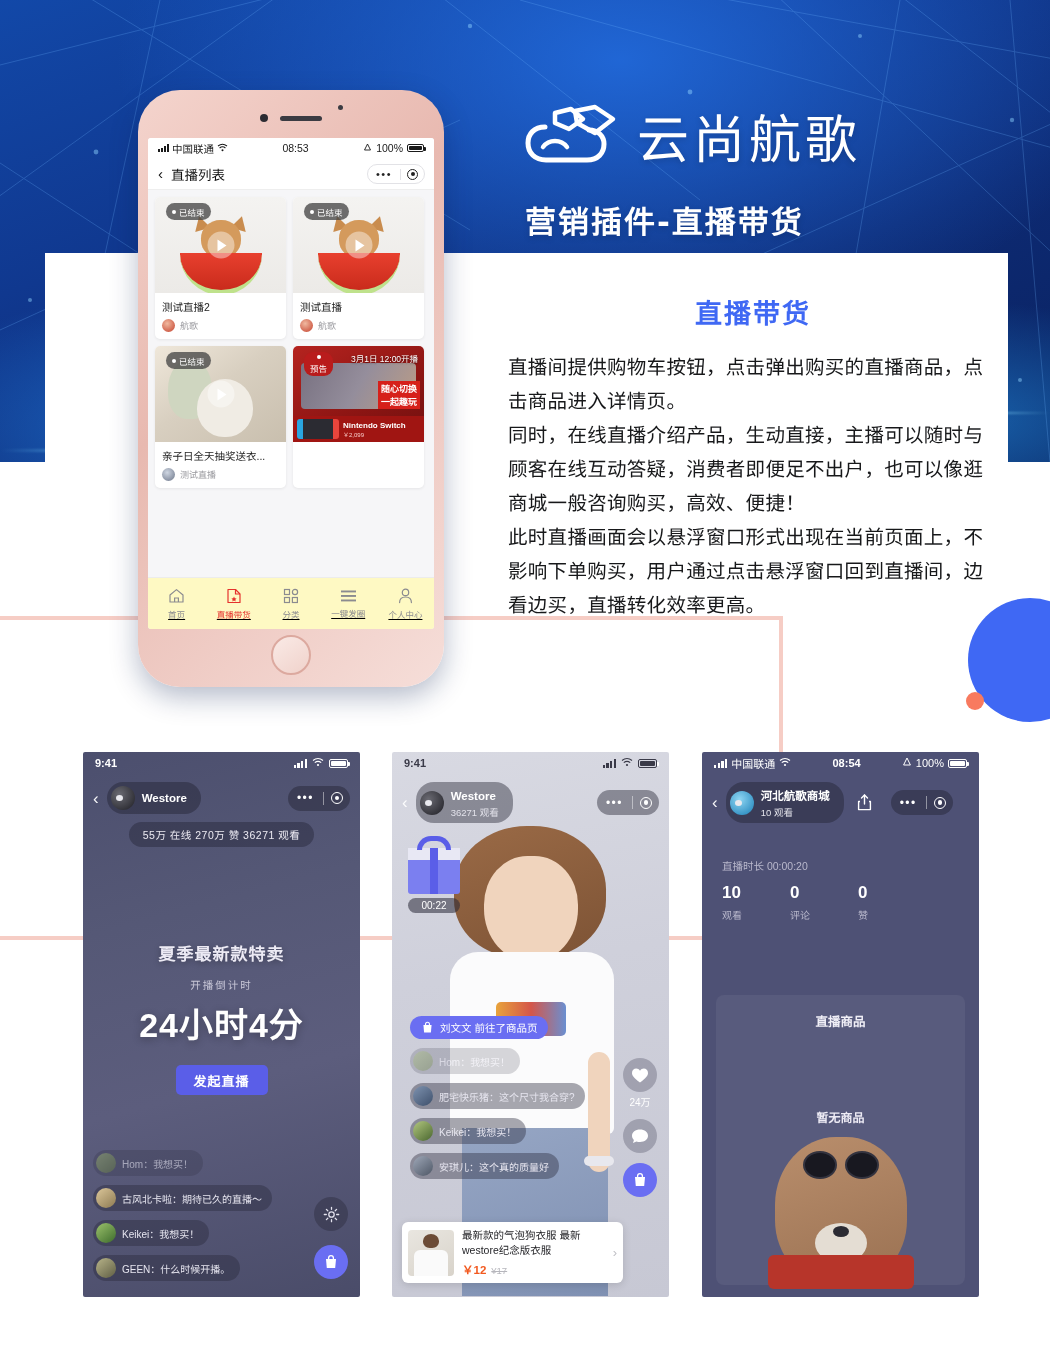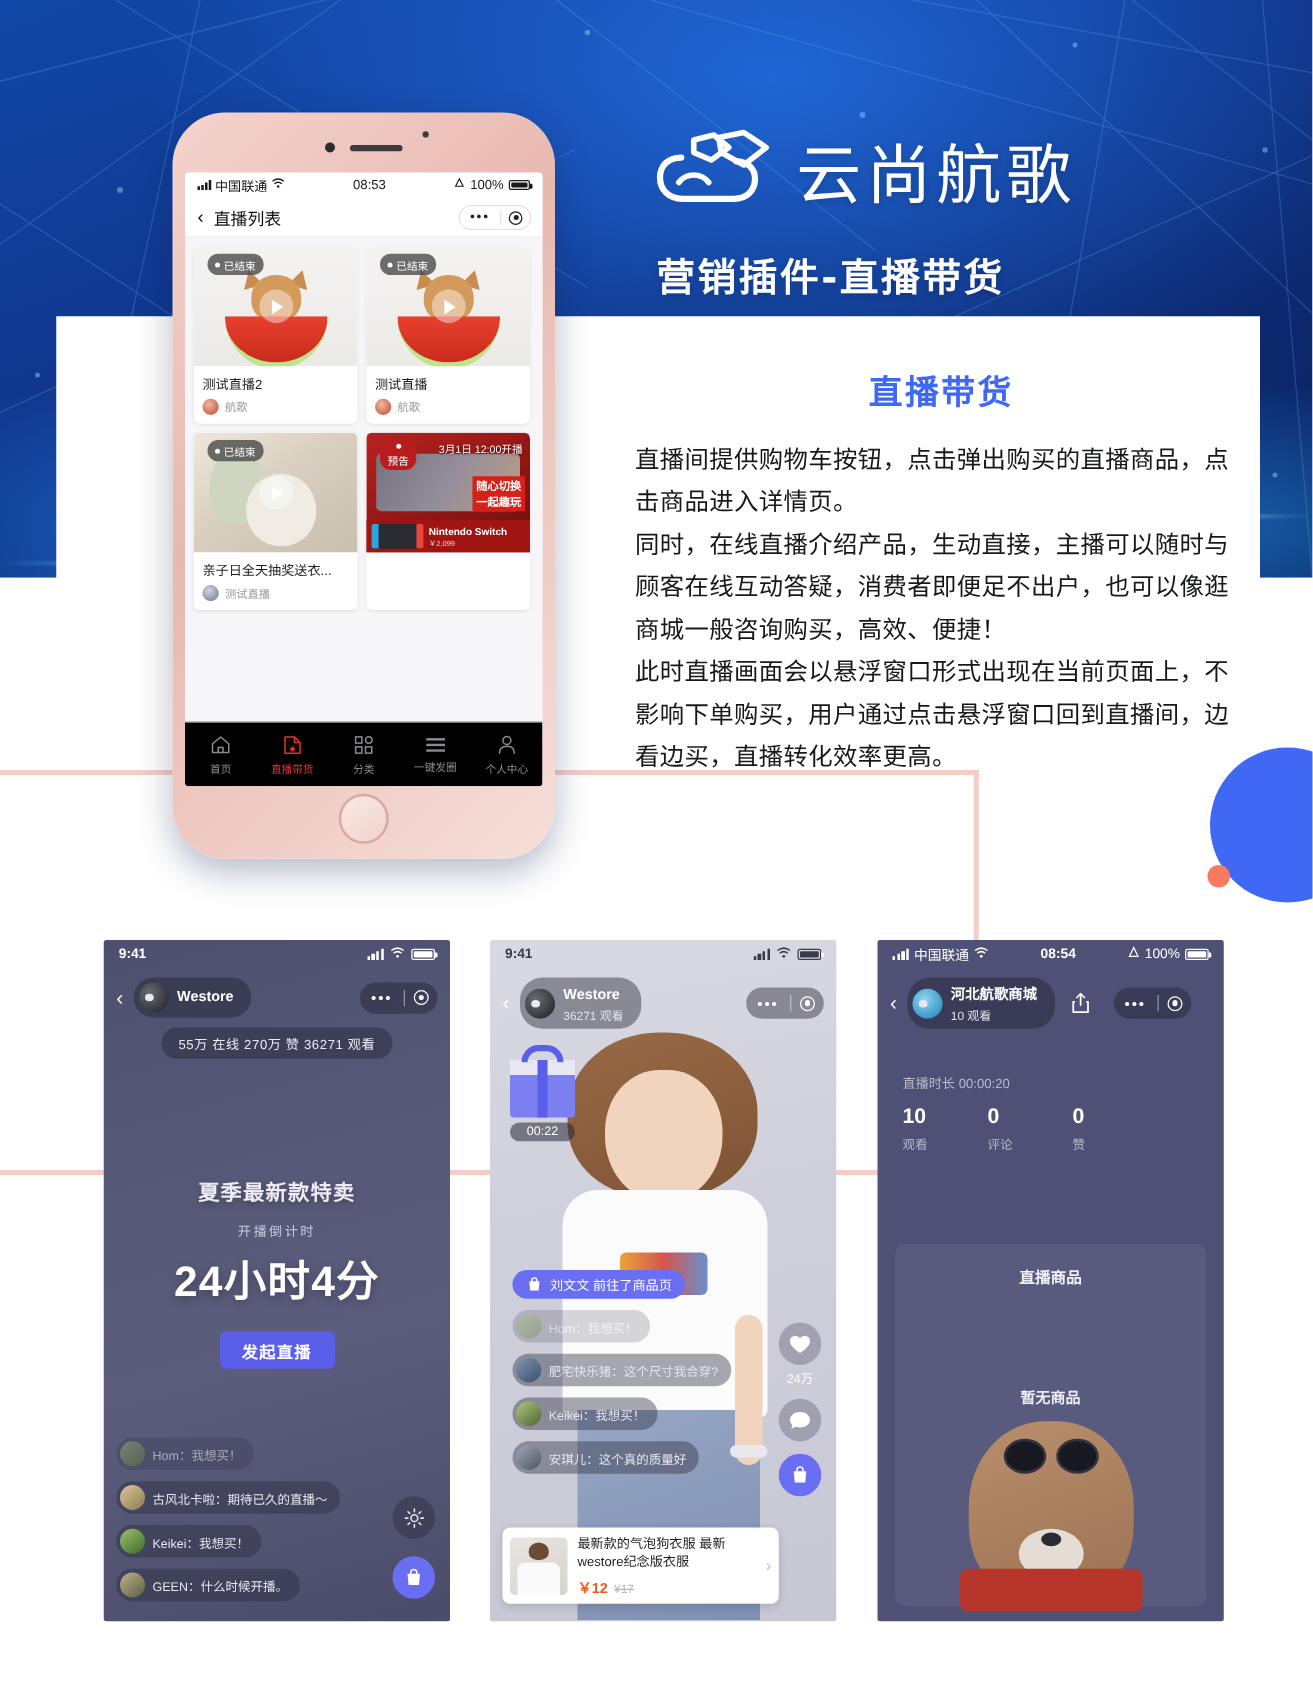--- a/index.html
+++ b/index.html
@@ -142,21 +142,21 @@
   .th-wed::after { content:""; position:absolute; left:32%; top:34%; width:56px; height:58px; border-radius:50% 50% 48% 48%; background:#f0ece4; }
   .th-game { position:absolute; inset:0; background:linear-gradient(150deg,#b5231f,#8c1513 60%,#6f100f); }
   .th-game .ppl { position:absolute; left:6%; top:18%; width:88%; height:48%; background:linear-gradient(120deg,#6f7f92,#94a2b3,#c5b59a); border-radius:4px; opacity:.85; }
   .th-game .txt1 { position:absolute; right:4px; top:36%; font-size:9px; color:#fff; font-weight:bold; background:#d6201a; padding:1px 3px; }
   .th-game .txt2 { position:absolute; right:4px; top:50%; font-size:9px; color:#fff; font-weight:bold; background:#d6201a; padding:1px 3px; }
   .th-game .strip { position:absolute; left:0; right:0; bottom:0; height:26px; background:#a01512; }
   .th-game .sw { position:absolute; left:4px; bottom:3px; width:42px; height:20px; background:#2b2b32; border-radius:3px; border-left:6px solid #2aa5e0; border-right:6px solid #e8453c; }
   .th-game .swtxt { position:absolute; left:50px; bottom:12px; font-size:8px; color:#fff; font-weight:bold; }
   .th-game .swprice { position:absolute; left:50px; bottom:3px; font-size:6px; color:#f8c9c7; }
 
-  .tabbar { position:absolute; left:0; right:0; bottom:0; height:52px; background:#000000; border-top:1px solid #ececec; display:flex; }
+  .tabbar { position:absolute; left:0; right:0; bottom:0; height:52px; background:#fef9c3; border-top:1px solid #ececec; display:flex;text-decoration:underline; }
   .tab { flex:1; display:flex; flex-direction:column; align-items:center; justify-content:center; gap:4px; }
   .tab span { font-size:8.5px; color:#8b8b90; }
   .tab.active span { color:#e5322d; }
   .tab svg { display:block; }
 
   
   .shots { position:absolute; left:0; top:752px; width:1050px; height:545px; }
   .shot { position:absolute; width:277px; height:545px; overflow:hidden; border-radius:2px; }
   .shot1 { left:83px; background:linear-gradient(165deg,#4c4f6e 0%,#555876 30%,#5c5d7d 60%,#4a4c69 100%); }
   .shot2 { left:392px; background:linear-gradient(170deg,#d8d9e2 0%,#cfd0db 40%,#c7c8d4 100%); }

